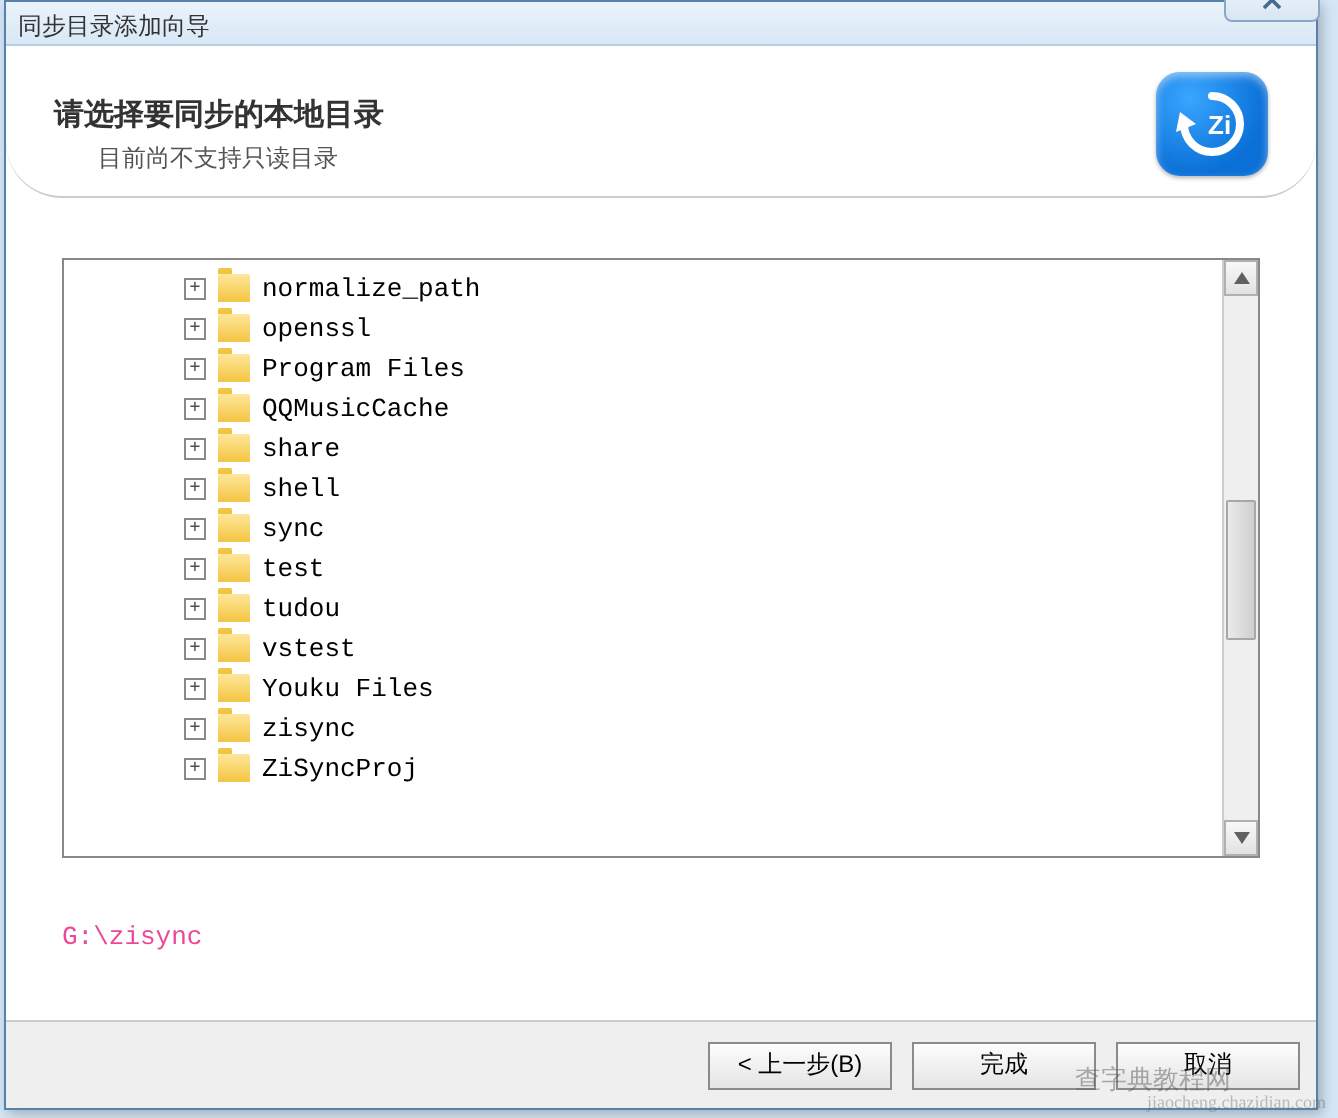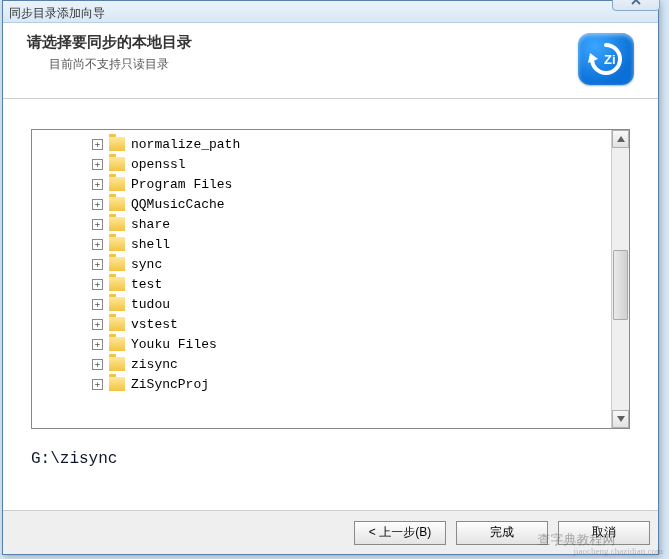--- a/index.html
+++ b/index.html
@@ -43,23 +43,24 @@
       border: 1px solid #8aa8c6;
       border-radius: 0 0 4px 4px;
       display: flex;
       align-items: center;
       justify-content: center;
     }
     .header-area {
       height: 76px;
       border-bottom: 1px solid #ccc;
       display: flex;
-      align-items: flex-start;
+      align-items: flex-end;
       padding: 10px 24px;
       justify-content: space-between;
+      border-radius: 28px;
     }
     .header-text h1 {
       font-size: 15px;
       font-weight: bold;
       color: #333;
       margin-bottom: 4px;
     }
     .header-text p {
       font-size: 12px;
       color: #555;
@@ -166,24 +167,24 @@
       top: 120px;
       left: 1px;
       right: 1px;
       height: 70px;
       background: linear-gradient(to right, #eaeaea, #cfcfcf);
       border: 1px solid #a8a8a8;
       border-radius: 1px;
     }
     .sb-bottom { position: absolute; bottom: 0; left: 0; right: 0; }
     .path-label {
-      margin-top: 21px;
+      margin-top: 32px;
       font-family: "Courier New", SimSun, monospace;
-      font-size: 16px;
-      color: #0f172a;
+      font-size: 13px;
+      color: #ec4899;
     }
     .button-bar {
       position: absolute;
       bottom: 0;
       left: 0;
       right: 0;
       height: 44px;
       background: #efefef;
       border-top: 1px solid #ccc;
       display: flex;

